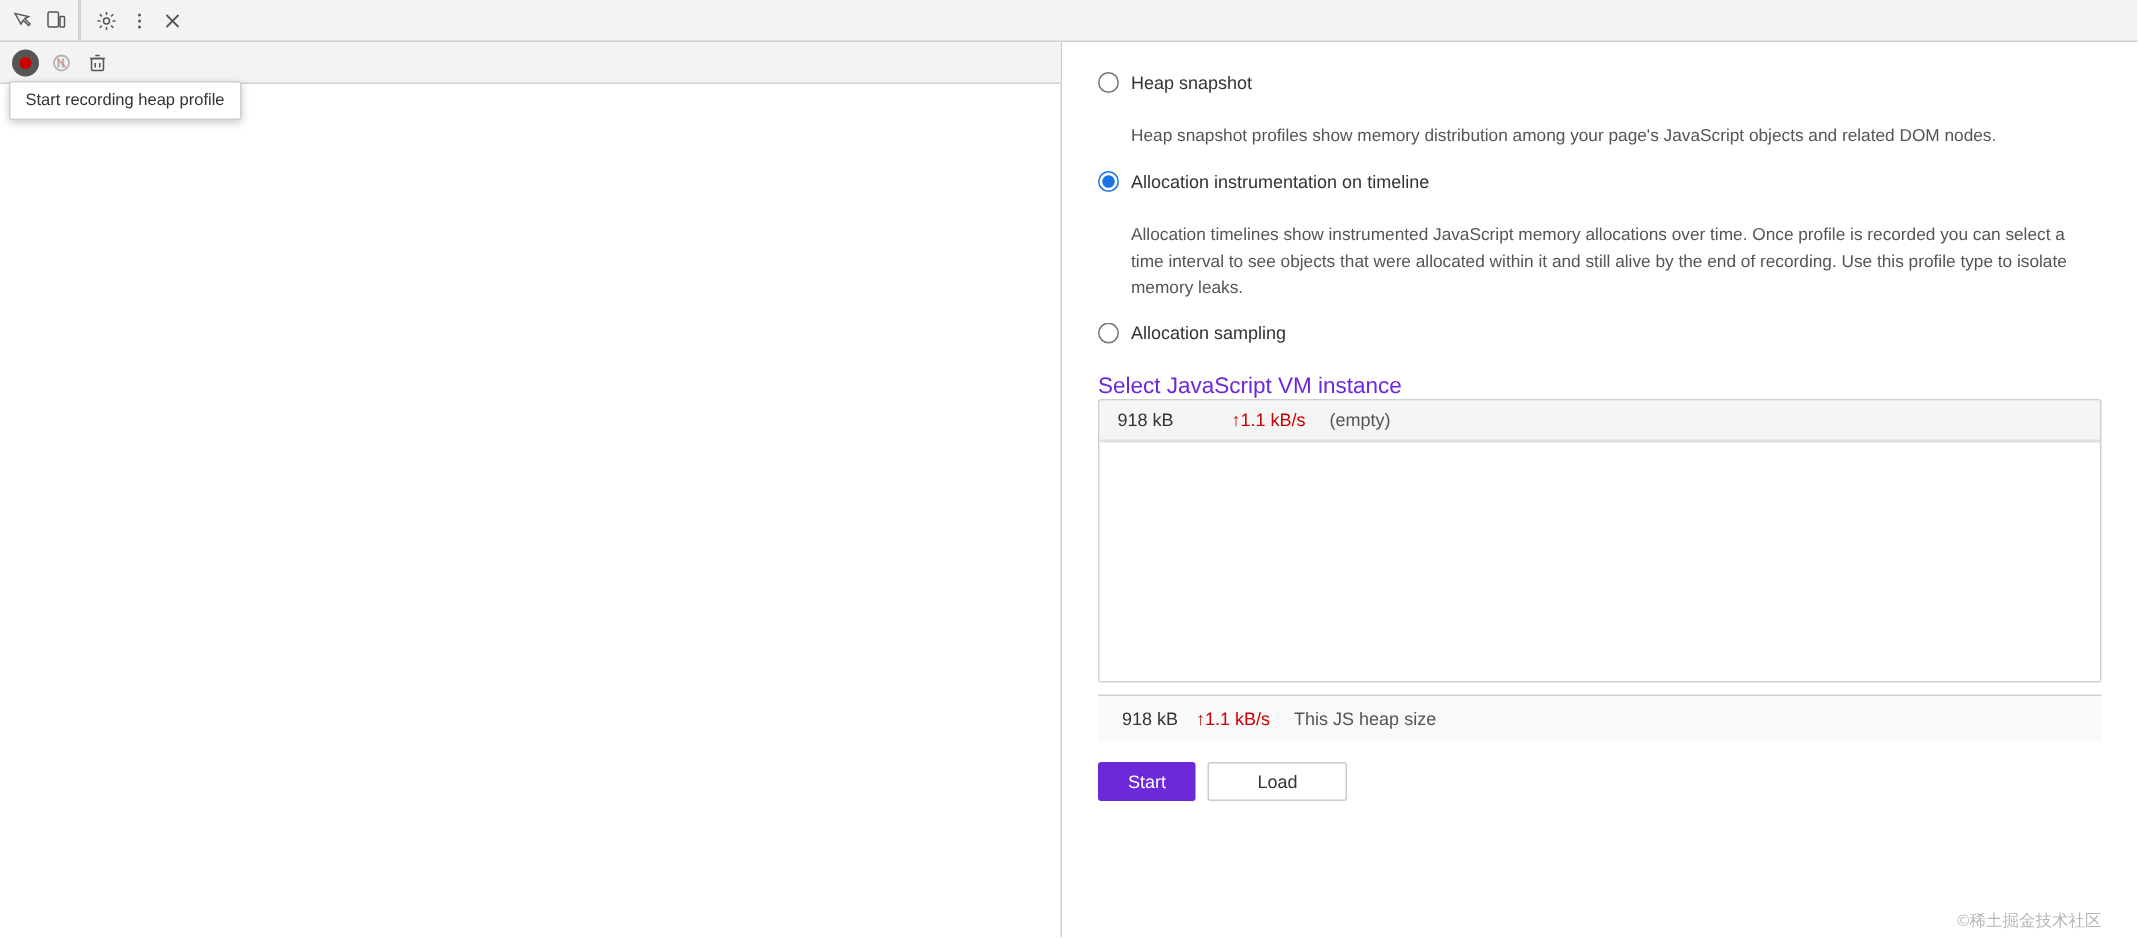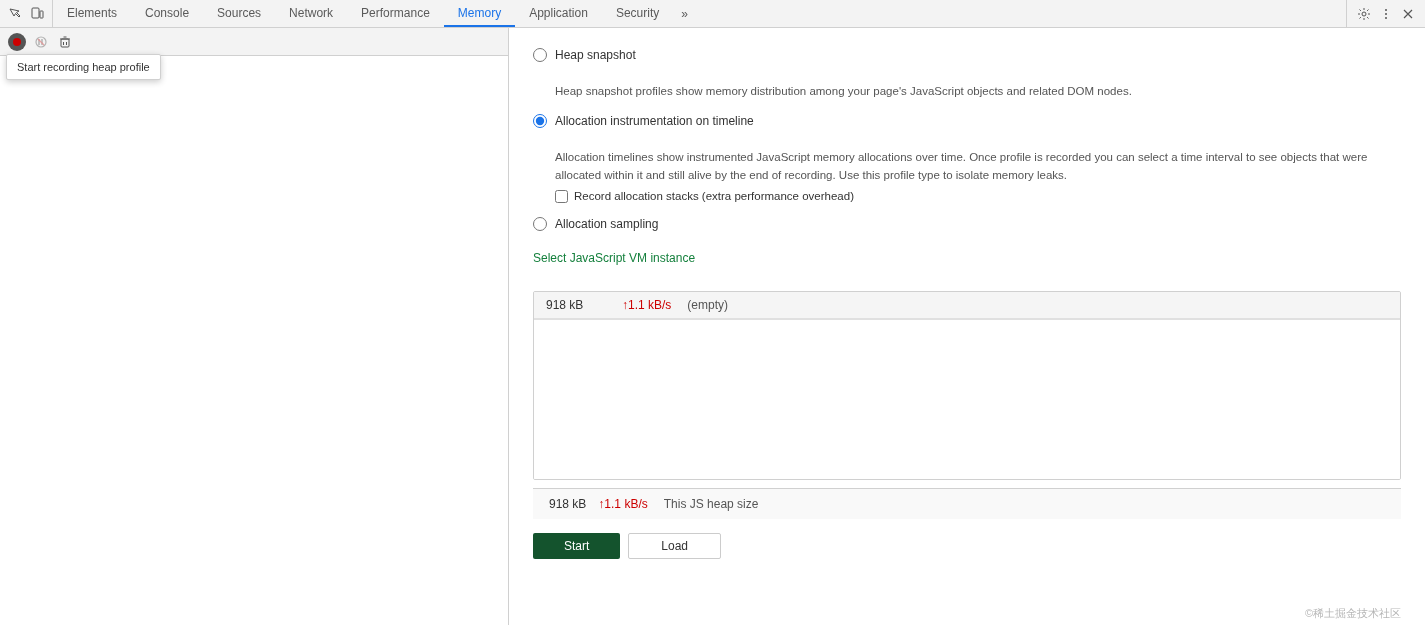--- a/index.html
+++ b/index.html
@@ -74,21 +74,21 @@
       border-left: 1px solid #d0d0d0;
       height: 100%;
     }
 
     .main-layout {
       display: flex;
       height: calc(625px - 28px);
     }
 
     .left-panel {
-      width: 509px;
+      width: 708px;
       background: #fff;
       border-right: 1px solid #d0d0d0;
       position: relative;
       padding-left: 16px;
     }
 
     
     .tooltip-container {
       position: absolute;
       top: 24px;
@@ -169,25 +169,25 @@
       height: 13px;
       cursor: pointer;
     }
 
     .checkbox-label {
       font-size: 11.5px;
       color: #333;
     }
 
     .vm-section-title {
-      font-size: 12px;
+      font-size: 15px;
       font-weight: 500;
-      color: #15803d;
+      color: #6d28d9;
       margin-top: 20px;
-      margin-bottom: 26px;
+      margin-bottom: 0;
     }
 
     .vm-table {
       border: 1px solid #d0d0d0;
       border-radius: 2px;
       overflow: hidden;
     }
 
     .vm-row {
       display: flex;
@@ -243,25 +243,25 @@
       font-weight: 500;
     }
 
     .bottom-stat-label {
       font-size: 12px;
       color: #555;
       margin-left: 4px;
     }
 
     .btn-start {
-      background: #14532d;
+      background: #6d28d9;
       color: #fff;
       border: none;
       border-radius: 2px;
-      padding: 5px 31px;
+      padding: 5px 20px;
       font-size: 12px;
       cursor: pointer;
       margin-top: 10px;
     }
 
     .btn-load {
       background: #fff;
       color: #333;
       border: 1px solid #ccc;
       border-radius: 2px;
@@ -312,31 +312,20 @@
         <path d="M2 2 L6 9 L7.5 6.5 L11 10 L12 9 L8.5 5.5 L11 4 Z" stroke="#555" stroke-width="1" fill="none"></path>
       </svg>
     </div>
     <div class="top-bar-icon">
       <svg width="14" height="14" viewBox="0 0 14 14" fill="none">
         <rect x="2" y="1" width="7" height="10" rx="1" stroke="#555" stroke-width="1" fill="none"></rect>
         <rect x="10" y="4" width="3" height="7" rx="0.5" stroke="#555" stroke-width="1" fill="none"></rect>
       </svg>
     </div>
   </div>
-  <div class="tabs-area">
-    <div class="tab">Elements</div>
-    <div class="tab">Console</div>
-    <div class="tab">Sources</div>
-    <div class="tab">Network</div>
-    <div class="tab">Performance</div>
-    <div class="tab active">Memory</div>
-    <div class="tab">Application</div>
-    <div class="tab">Security</div>
-    <div class="tab-more">»</div>
-  </div>
   <div class="top-bar-right">
     <div class="top-bar-icon">
       <svg width="14" height="14" viewBox="0 0 14 14" fill="none">
         <circle cx="7" cy="7" r="2" stroke="#555" stroke-width="1" fill="none"></circle>
         <path d="M7 1v2M7 11v2M1 7h2M11 7h2M2.5 2.5l1.4 1.4M10.1 10.1l1.4 1.4M2.5 11.5l1.4-1.4M10.1 3.9l1.4-1.4" stroke="#555" stroke-width="1"></path>
       </svg>
     </div>
     <div class="top-bar-icon">
       <svg width="14" height="14" viewBox="0 0 14 14" fill="none">
         <circle cx="7" cy="3" r="1" fill="#555"></circle>
@@ -397,24 +386,20 @@
         </div>
         <div class="radio-desc">Heap snapshot profiles show memory distribution among your page's JavaScript objects and related DOM nodes.</div>
       </div>
 
       <div class="radio-item">
         <div class="radio-label-row">
           <input type="radio" class="radio-input" name="profiling" checked="" style="">
           <span class="radio-title">Allocation instrumentation on timeline</span>
         </div>
         <div class="radio-desc">Allocation timelines show instrumented JavaScript memory allocations over time. Once profile is recorded you can select a time interval to see objects that were allocated within it and still alive by the end of recording. Use this profile type to isolate memory leaks.</div>
-        <div class="checkbox-row">
-          <input type="checkbox" class="checkbox-input" style="">
-          <span class="checkbox-label">Record allocation stacks (extra performance overhead)</span>
-        </div>
       </div>
 
       <div class="radio-item">
         <div class="radio-label-row">
           <input type="radio" class="radio-input" name="profiling" style="">
           <span class="radio-title">Allocation sampling</span>
         </div>
       </div>
 
     </div>

